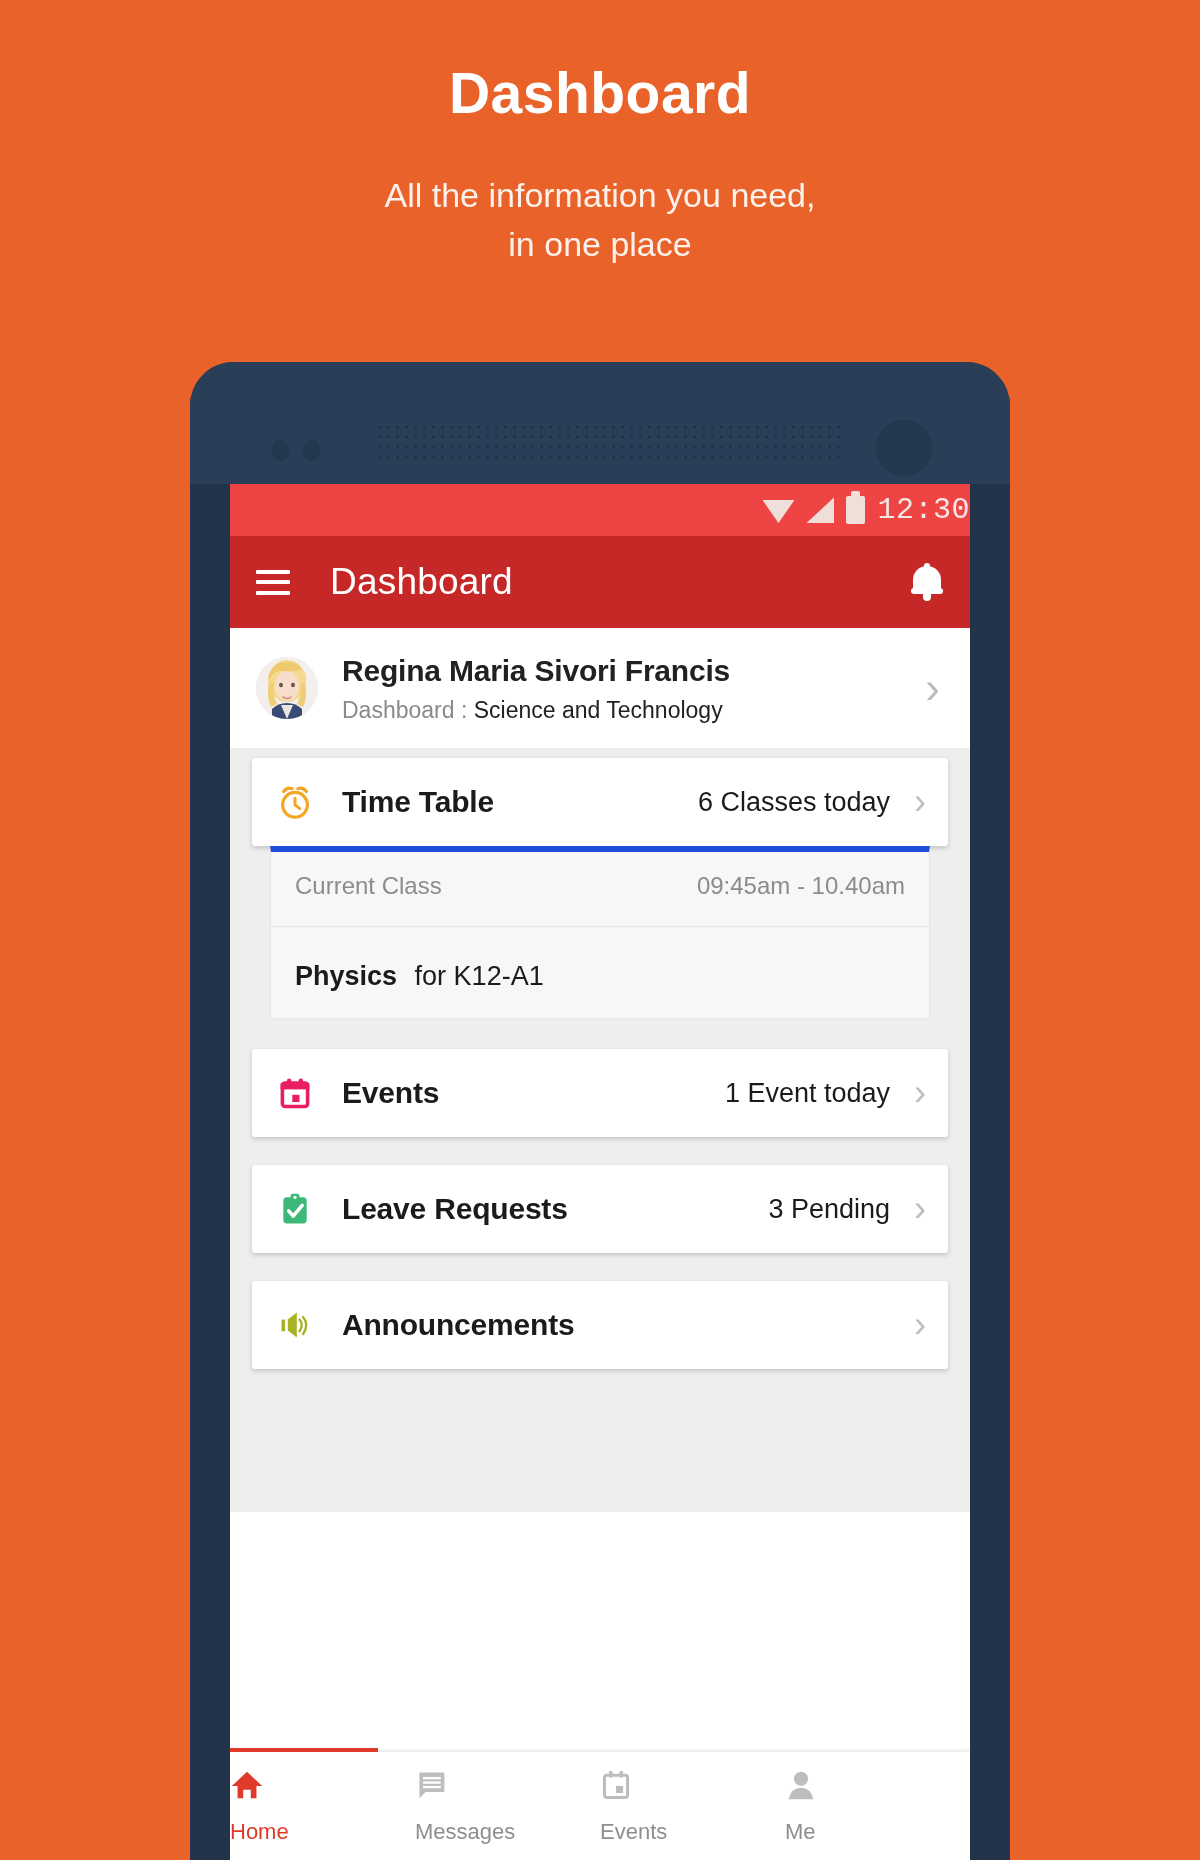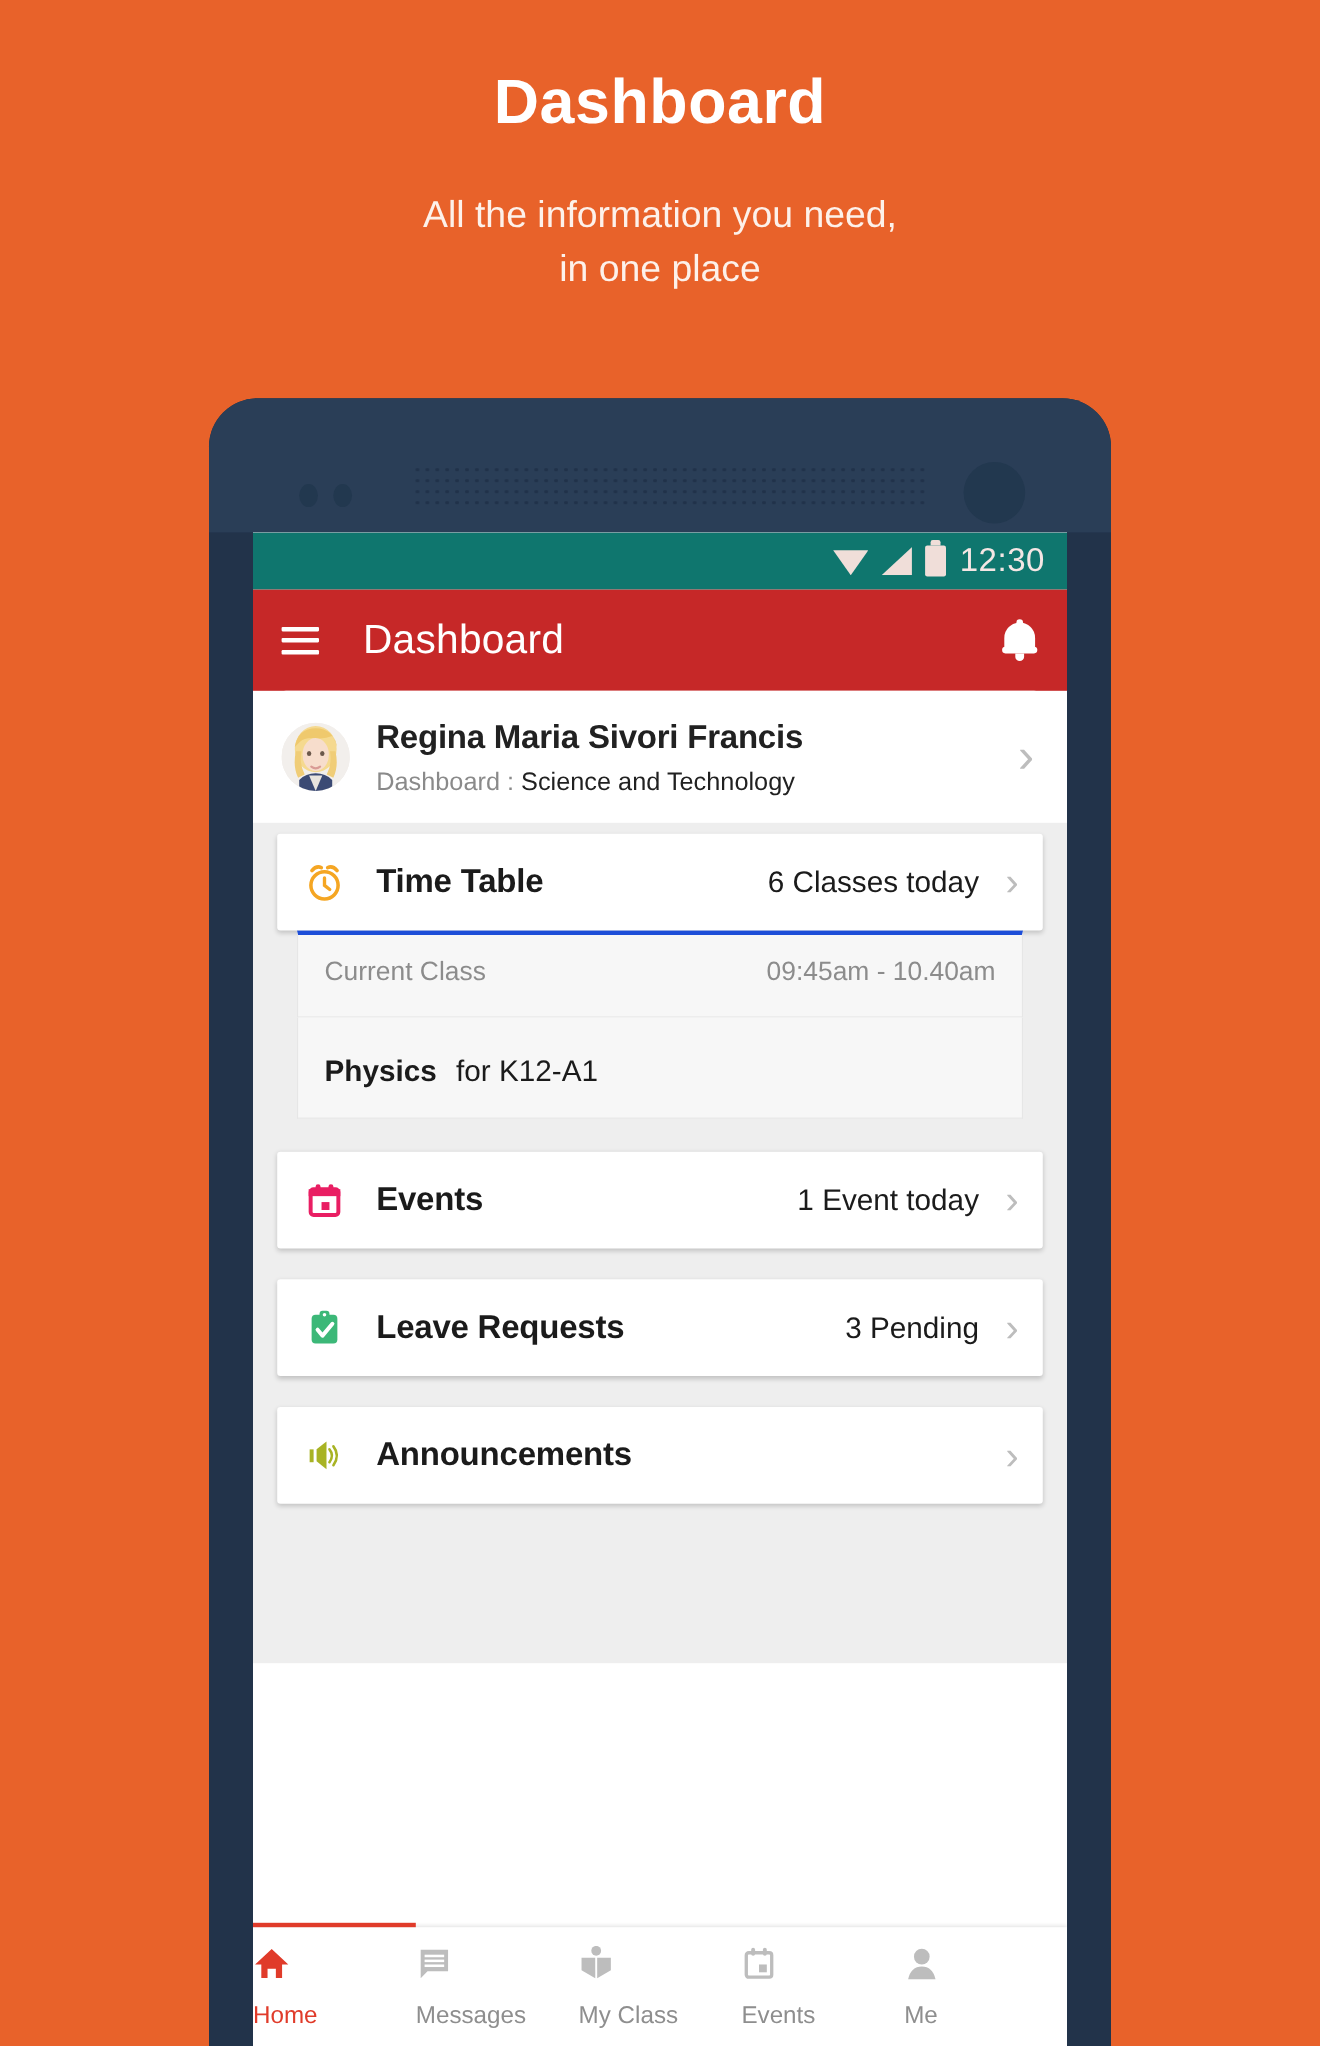--- a/index.html
+++ b/index.html
@@ -38,22 +38,22 @@
   .camera { position:absolute; right: 78px; top: 58px; width: 56px; height: 56px;
     background:#22384f; border-radius:50%; }
 
   
   .screen {
     position: absolute; left: 40px; top: 122px;
     width: 740px; height: 1376px; background: #ffffff; overflow: hidden;
   }
 
   
-  .statusbar { height: 52px; background: #0f766e; display:flex; align-items:center;
-    justify-content:flex-end; padding-right: 20px; gap: 12px; }
+  .statusbar { height: 52px; background: #ef4444; display:flex; align-items:center;
+    justify-content:flex-end; gap: 12px; font-family: Liberation Mono, monospace; }
   .st-time { color:#f4e6e4; font-size: 30px; font-weight: 400; letter-spacing:.5px; }
   .ic-wifi { width: 32px; height: 26px; position:relative; }
   .ic-wifi::before { content:""; position:absolute; left:0; top:0; width:32px; height:26px;
     background:#f0ded9; clip-path: polygon(0 12%, 100% 12%, 50% 100%); border-radius: 3px 3px 0 0;}
   .ic-signal { width: 28px; height: 26px; background:#f0ded9;
     clip-path: polygon(100% 0, 100% 100%, 0 100%); }
   .ic-batt { width: 19px; height: 28px; background:#f0ded9; border-radius:2px; position:relative; }
   .ic-batt::before { content:""; position:absolute; top:-5px; left:5px; width:9px; height:5px;
     background:#f0ded9; border-radius:2px 2px 0 0; }
 
@@ -87,21 +87,21 @@
     box-shadow: 0 2px 5px rgba(0,0,0,.19); display:flex; align-items:center; padding: 0 22px; }
   .card-icon { width: 42px; height: 42px; flex: 0 0 42px; display:flex; align-items:center; justify-content:center;}
   .card-title { font-size: 30px; font-weight: bold; color:#1b1b1b; margin-left: 26px; letter-spacing:-.2px;}
   .card-meta { margin-left:auto; font-size: 27px; color:#1b1b1b; }
   .card-chev { margin-left: 24px; color:#bdbdbd; font-size: 36px; font-weight: 300; line-height:1; }
 
   .tt-card { height: 88px; }
 
   .tt-detail { margin: 0 40px; background:#f7f7f7; border: 1px solid #e6e6e6; border-top:none;
     padding: 20px 24px 26px 24px; }
-  .tt-detail.first { border-top: 4px solid #1d4ed8; }
+  .tt-detail.first { border-top: 6px solid #1d4ed8; }
   .tt-row1 { display:flex; justify-content:space-between; align-items:baseline; }
   .tt-label { font-size: 24px; color:#8c8c8c; }
   .tt-time { font-size: 24px; color:#8c8c8c; }
   .tt-row2 { margin-top: 14px; font-size: 27px; color:#1b1b1b; }
   .tt-row2 b { font-weight: bold; }
   .tt-row2 span { margin-left: 10px; }
 
   .spacer-16 { height: 28px; }
   .spacer-18 { height: 30px; }
 
@@ -286,30 +286,20 @@
           <svg viewBox="0 0 36 36" width="32" height="32">
             <path class="fill-grey" d="M5 4 H33 V26 H12 L5 33 Z"></path>
             <rect x="9" y="9" width="20" height="2.6" fill="#fff"></rect>
             <rect x="9" y="14" width="20" height="2.6" fill="#fff"></rect>
             <rect x="9" y="19" width="20" height="2.6" fill="#fff"></rect>
           </svg>
         </div>
         <div class="nav-label">Messages</div>
       </div>
 
-      <div class="nav-item">
-        <div class="nav-ic">
-          <svg viewBox="0 0 36 36" width="32" height="32">
-            <circle class="fill-grey" cx="18" cy="5" r="5"></circle>
-            <path class="fill-grey" d="M3 12 H17 V33 L3 25 Z"></path>
-            <path class="fill-grey" d="M33 12 H19 V33 L33 25 Z"></path>
-          </svg>
-        </div>
-        <div class="nav-label">My Class</div>
-      </div>
 
       <div class="nav-item">
         <div class="nav-ic">
           <svg viewBox="0 0 36 36" width="32" height="32">
             <rect x="5" y="7" width="26" height="25" rx="2.5" fill="none" stroke="#bdbdbd" stroke-width="3.4"></rect>
             <rect x="10" y="2" width="4" height="8" rx="2" class="fill-grey"></rect>
             <rect x="22" y="2" width="4" height="8" rx="2" class="fill-grey"></rect>
             <rect x="18" y="19" width="8" height="8" class="fill-grey"></rect>
           </svg>
         </div>

